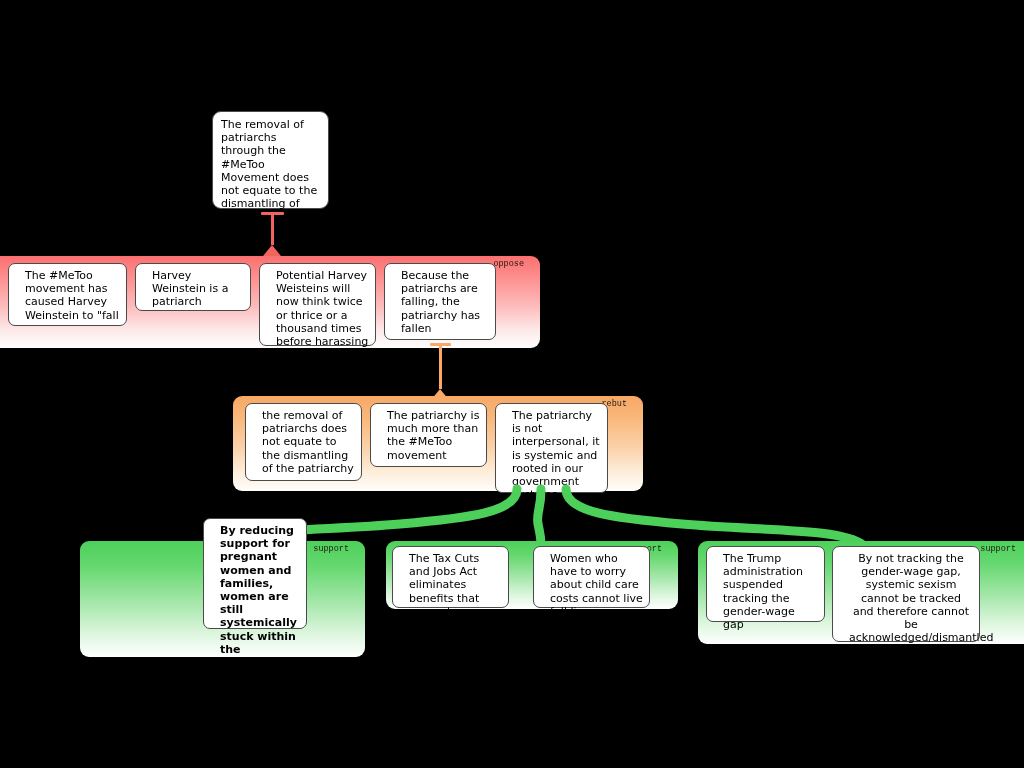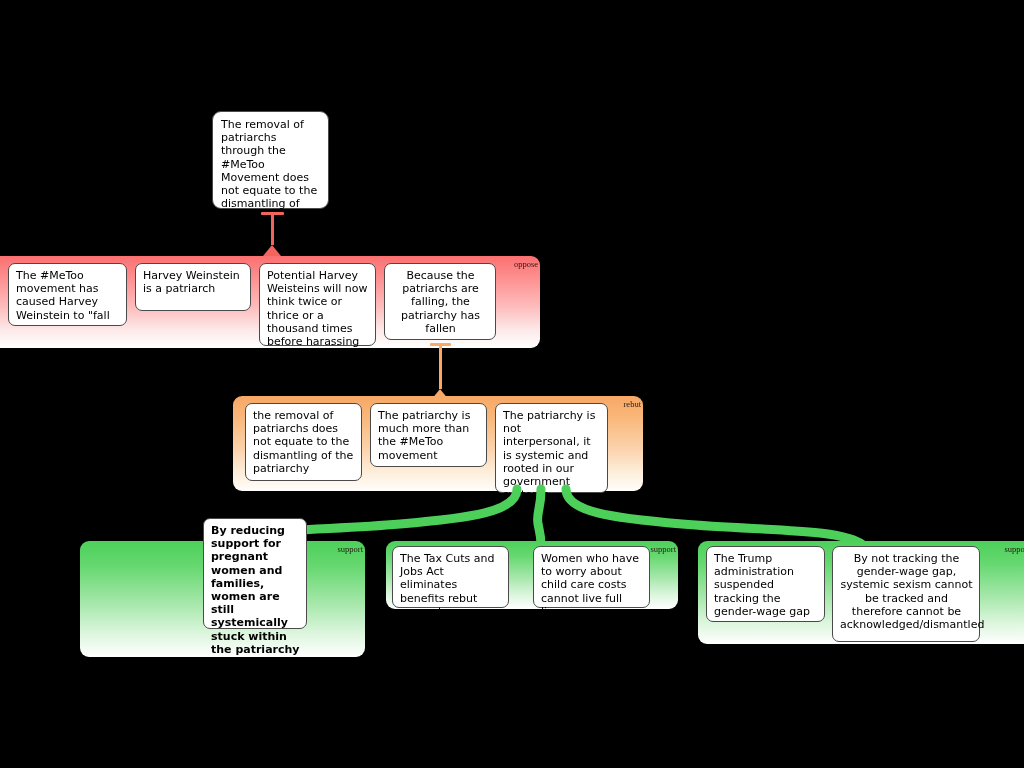--- a/index.html
+++ b/index.html
@@ -28,36 +28,36 @@
   .band.rebut {
     background: linear-gradient(to bottom, #f7a866 0%, #f9b779 22%, #fbd2ab 55%, #fdeeda 80%, #fffdfb 100%);
   }
   .band.support {
     background: linear-gradient(to bottom, #4dd05a 0%, #66d870 22%, #a8e8ad 55%, #ddf6de 80%, #ffffff 100%);
   }
 
   .band-label {
     position: absolute;
     top: 4px;
-    right: 2px;
+    right: 16px;
     font-size: 8.5px;
     color: #241a12;
-    font-family: Liberation Serif, serif;
+    font-family: Liberation Mono, monospace;
     line-height: 1;
     white-space: nowrap;
   }
 
   
   .node {
     position: absolute;
     box-sizing: border-box;
     background: #ffffff;
     border: 1.2px solid #4a4a4a;
     border-radius: 7px;
-    padding: 5px 6px 4px 7px;
+    padding: 5px 6px 4px 16px;
     font-size: 11px;
     line-height: 13.2px;
     color: #000000;
     font-family: "DejaVu Sans", sans-serif;
   }
   .node.root {
     border-radius: 9px;
     padding: 6px 7px 5px 8px;
   }
 
@@ -108,21 +108,21 @@
     <div class="stem-bar red-ink" style="left:271px; top:214px; height:31px;"></div>
     <div class="stem-flare red-flare" style="left:263px; top:245px;"></div>
   </div>
 
   <div class="band oppose" style="left:-8px; top:256px; width:548px; height:92px; border-radius:0 9px 9px 0;">
     <span class="band-label">oppose</span>
   </div>
   <div class="node" style="left:8px; top:263px; width:119px; height:63px;">The #MeToo movement has caused Harvey Weinstein to "fall</div>
   <div class="node" style="left:135px; top:263px; width:116px; height:48px;">Harvey Weinstein is a patriarch</div>
   <div class="node" style="left:259px; top:263px; width:117px; height:83px;">Potential Harvey Weisteins will now think twice or thrice or a thousand times before harassing women</div>
-  <div class="node" style="left:384px; top:263px; width:112px; height:77px;text-align:center;">Because the patriarchs are falling, the patriarchy has fallen</div>
+  <div class="node" style="left:384px; top:263px; width:112px; height:77px;">Because the patriarchs are falling, the patriarchy has fallen</div>
 
   <div class="stem">
     <div class="stem-cap orange-ink" style="left:430px; top:343px; width:21px;"></div>
     <div class="stem-bar orange-ink" style="left:439px; top:345px; height:44px;"></div>
     <div class="stem-flare orange-flare" style="left:431px; top:389px;"></div>
   </div>
 
   <div class="band rebut" style="left:233px; top:396px; width:410px; height:95px;">
     <span class="band-label">rebut</span>
   </div>
@@ -140,21 +140,21 @@
   </svg>
 
   <div class="band support" style="left:80px; top:541px; width:285px; height:116px;">
     <span class="band-label">support</span>
   </div>
   <div class="node" style="left:203px; top:518px; width:104px; height:111px;font-weight:bold;">By reducing support for pregnant women and families, women are still systemically stuck within the patriarchy</div>
 
   <div class="band support" style="left:386px; top:541px; width:292px; height:68px;">
     <span class="band-label">support</span>
   </div>
-  <div class="node" style="left:392px; top:546px; width:117px; height:62px;">The Tax Cuts and Jobs Act eliminates benefits rebut support women</div>
+  <div class="node" style="left:392px; top:546px; width:117px; height:62px;">The Tax Cuts and Jobs Act eliminates benefits that support women</div>
   <div class="node" style="left:517px; top:546px; width:117px; height:62px;margin-left:16px;">Women who have to worry about child care costs cannot live full lives</div>
 
   <div class="band support" style="left:698px; top:541px; width:334px; height:103px; border-radius:9px 0 0 9px;">
     <span class="band-label">support</span>
   </div>
   <div class="node" style="left:706px; top:546px; width:119px; height:76px;">The Trump administration suspended tracking the gender-wage gap</div>
   <div class="node" style="left:832px; top:546px; width:148px; height:96px;text-align:center;">By not tracking the gender-wage gap, systemic sexism cannot be tracked and therefore cannot be acknowledged/dismantled</div>
 
 </div>
 

